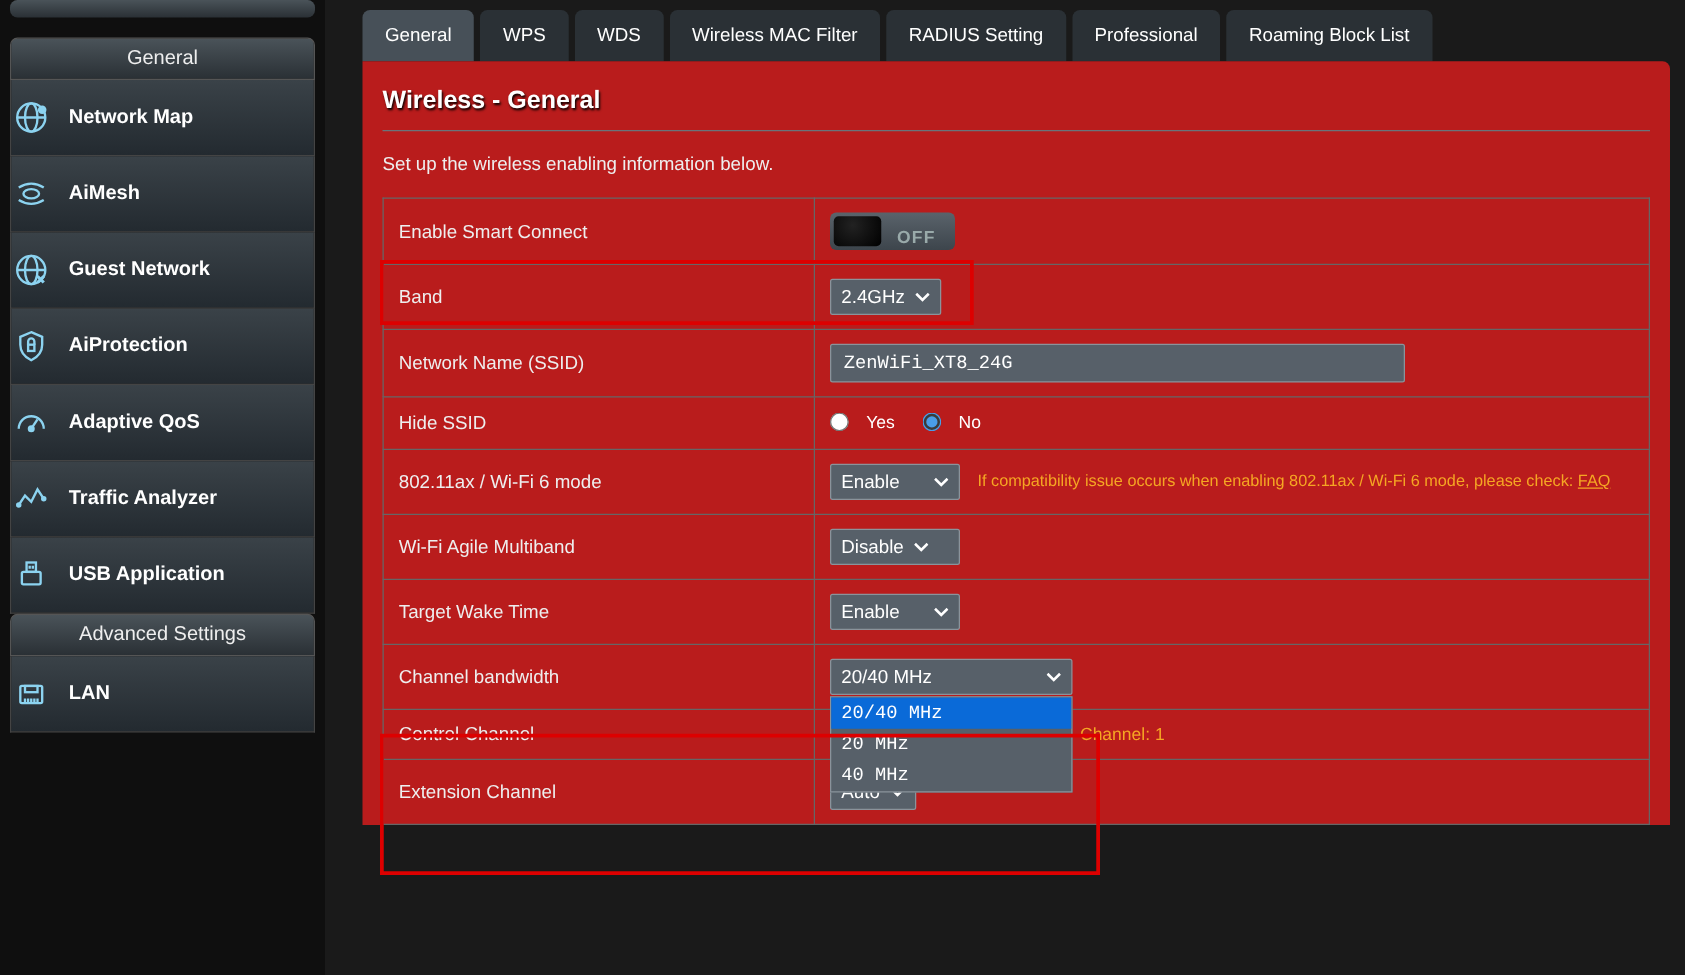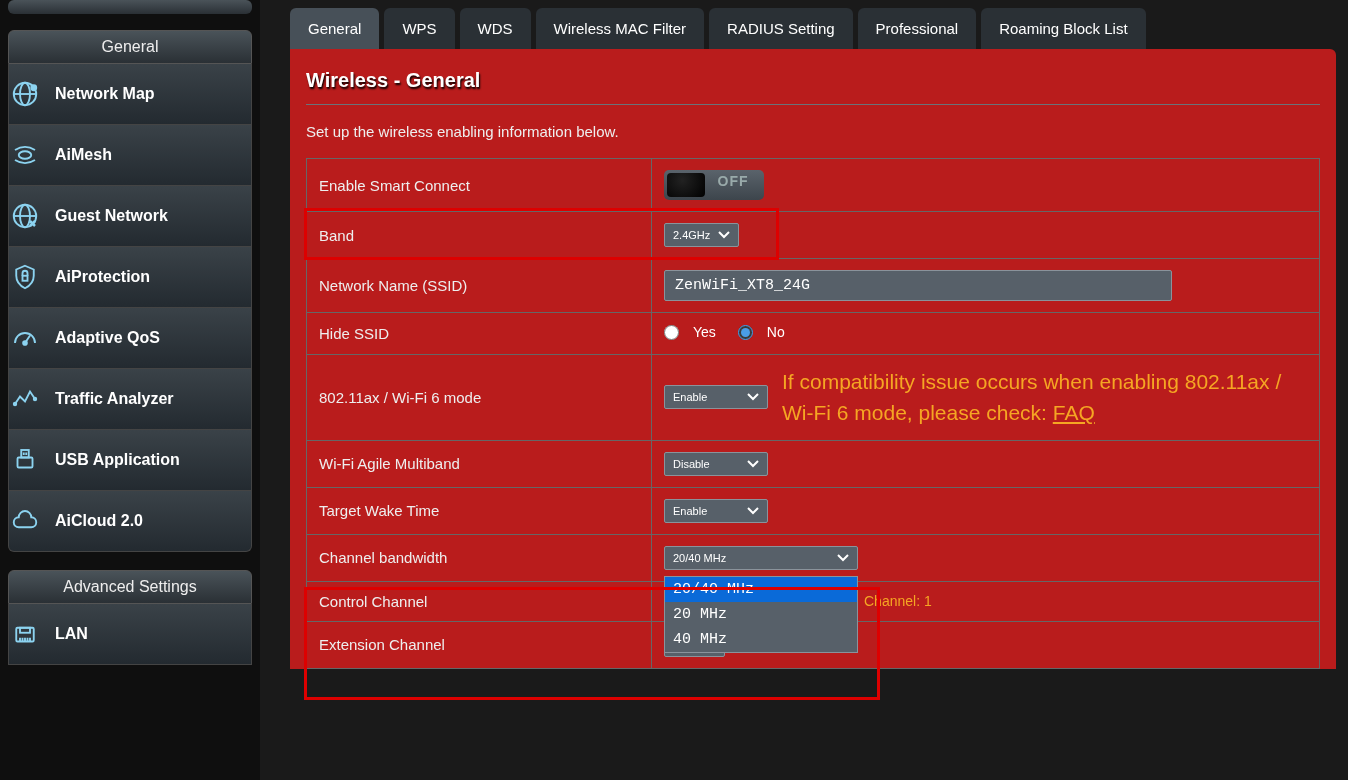--- a/index.html
+++ b/index.html
@@ -120,21 +120,21 @@
       padding: 11px 12px;
       vertical-align: middle;
     }
     .settings-table td.label {
       width: 345px;
       color: #eee;
       font-size: 15px;
     }
     .toggle-off {
       display: inline-flex;
-      align-items: flex-start;
+      align-items: flex-end;
       background: linear-gradient(to bottom, #5a636b, #3d454c);
       border-radius: 5px;
       padding: 3px;
       height: 30px;
       width: 100px;
     }
     .toggle-knob {
       width: 38px;
       height: 24px;
       background: radial-gradient(circle at 40% 30%, #222, #000);
@@ -147,37 +147,37 @@
       font-weight: bold;
       font-size: 14px;
       letter-spacing: 1px;
     }
     .select-control {
       background: #576069;
       border: 1px solid #8a939b;
       padding: 5px 8px;
       color: #fff;
       font-family: 'Courier New', monospace;
-      font-size: 11px;
+      font-size: 15px;
       display: inline-flex;
       align-items: center;
       cursor: pointer;
       border-radius: 2px;
     }
     .select-control .arrow {
       margin-left: 8px;
     }
     .text-input {
       background: #576069;
       border: 1px solid #8a939b;
       padding: 6px 10px;
       color: #fff;
       font-family: 'Courier New', monospace;
       font-size: 15px;
-      width: 508px;
+      width: 460px;
       border-radius: 2px;
     }
     .radio-group {
       display: inline-flex;
       align-items: center;
       gap: 14px;
       color: #fff;
     }
     .radio-group input {
       width: 15px;
@@ -190,21 +190,21 @@
       margin: 0 4px 0 10px;
     }
     .orange {
       color: #f5a623;
     }
     .orange-link {
       color: #f5a623;
       text-decoration: underline;
     }
     .help-text {
-      font-size: 21px;
+      font-size: 13px;
       line-height: 1.5;
       vertical-align: middle;
     }
     .dropdown-container {
       position: relative;
       display: inline-block;
     }
     .dropdown-open .select-control {
       width: 194px;
       justify-content: space-between;
@@ -315,28 +315,20 @@
   <div class="nav-item">
     <span class="nav-icon">
       <svg viewBox="0 0 24 24" width="30" height="30" fill="none" stroke="#8cd3f0" stroke-width="1.5">
           <rect x="6" y="10" width="12" height="8" rx="1"></rect>
           <rect x="9" y="4" width="6" height="6"></rect>
           <line x1="11" y1="6" x2="11" y2="8"></line>
           <line x1="13" y1="6" x2="13" y2="8"></line>
         </svg>
     </span>
     <span>USB Application</span>
-  </div>
-  <div class="nav-item last">
-    <span class="nav-icon">
-      <svg viewBox="0 0 24 24" width="30" height="30" fill="none" stroke="#8cd3f0" stroke-width="1.5">
-          <path d="M7 17 A4 4 0 0 1 7 9 A5 5 0 0 1 17 9 A4 4 0 0 1 17 17 Z"></path>
-        </svg>
-    </span>
-    <span>AiCloud 2.0</span>
   </div>
 
   <div class="section-header">Advanced Settings</div>
   <div class="nav-item">
     <span class="nav-icon">
       <svg viewBox="0 0 24 24" width="30" height="30" fill="none" stroke="#8cd3f0" stroke-width="1.5">
           <rect x="5" y="7" width="14" height="11" rx="1"></rect>
           <rect x="8" y="7" width="8" height="4"></rect>
           <line x1="8" y1="15" x2="8" y2="18"></line>
           <line x1="10" y1="15" x2="10" y2="18"></line>
@@ -418,21 +410,21 @@
             </div>
             <span class="orange help-text">
               <span>If compatibility issue occurs when enabling 802.11ax / Wi-Fi 6 mode, please check: </span><a class="orange-link">FAQ</a>
             </span>
           </div>
         </td>
       </tr>
       <tr>
         <td class="label">Wi-Fi Agile Multiband</td>
         <td>
-          <div class="select-control" style="width:104px;justify-content:space-between;">
+          <div class="select-control" style="width:104px;">
             <span>Disable</span>
             <span class="arrow"><svg width="12" height="8" viewBox="0 0 12 8">
                     <path d="M1 1 L6 6 L11 1" fill="none" stroke="#fff" stroke-width="2"></path>
                   </svg></span>
           </div>
         </td>
       </tr>
       <tr>
         <td class="label">Target Wake Time</td>
         <td>

